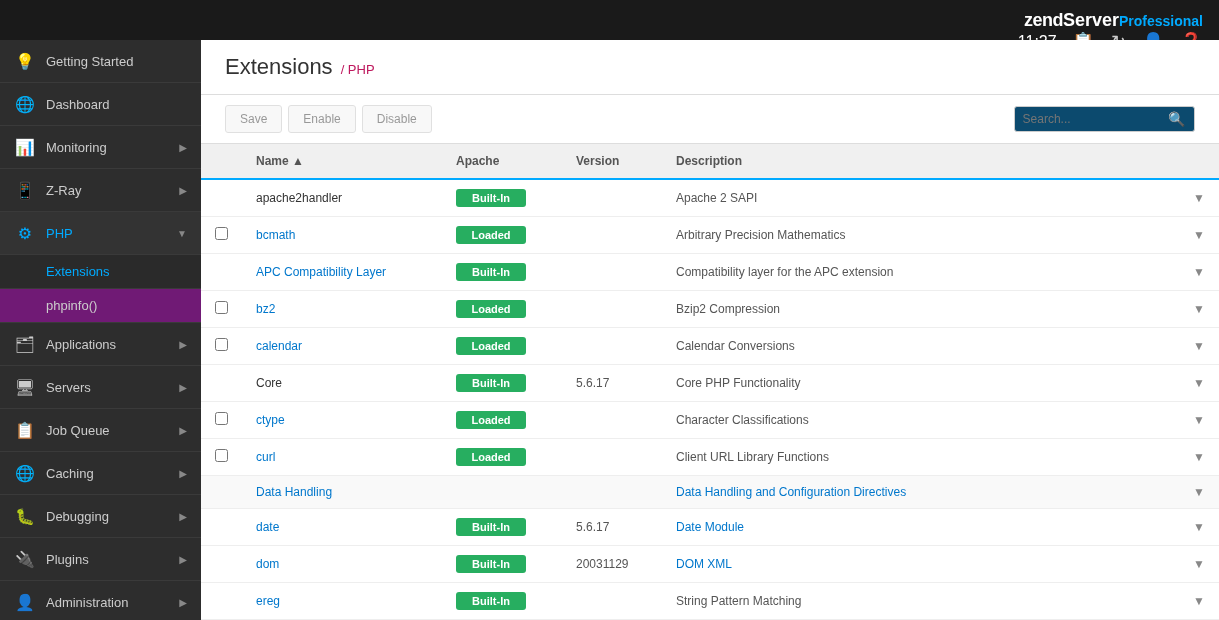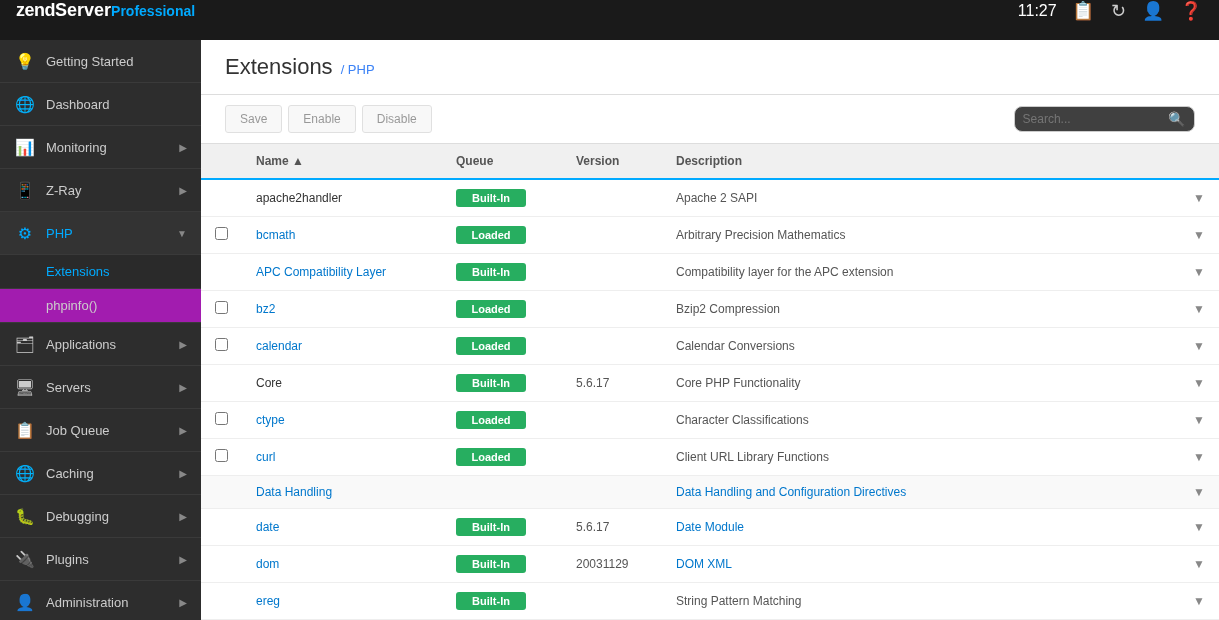--- a/index.html
+++ b/index.html
@@ -3,24 +3,25 @@
   <meta charset="utf-8">
   <style>
     * { box-sizing: border-box; margin: 0; padding: 0; }
     body { font-family: Arial, sans-serif; font-size: 13px; background: #f0f0f0; display: flex; flex-direction: column; height: 620px; overflow: hidden; }
 
     
     .topbar {
       background: #1a1a1a;
       height: 40px;
       display: flex;
-      align-items: flex-start;
+      align-items: flex-end;
       justify-content: space-between;
-      padding: 0 16px;
+      padding: 10px 16px;
       flex-shrink: 0;
+      flex-direction: column;
     }
     .topbar-logo {
       display: flex;
       align-items: center;
     }
     .logo-zend { color: #ffffff; font-size: 18px; font-weight: bold; letter-spacing: -0.5px; }
     .logo-server { color: #ffffff; font-size: 18px; font-weight: bold; }
     .logo-professional { color: #00aaff; font-size: 14px; font-weight: bold; }
     .topbar-right {
       display: flex;
@@ -68,21 +69,21 @@
       flex-shrink: 0;
     }
     .sidebar-label { flex: 1; font-size: 13px; }
     .sidebar-arrow { margin-left: auto; font-size: 10px; color: #888; }
     .sidebar-sub-item {
       display: flex;
       align-items: center;
       padding: 9px 14px 9px 46px;
       color: #cccccc;
       cursor: pointer;
-      background: #a21caf;
+      background: #701a75;
       border-bottom: 1px solid #3a3a3a;
     }
     .sidebar-sub-item.active { color: #00aaff; background: #2a2a2a; }
 
     
     .content {
       flex: 1;
       background: #f5f5f5;
       overflow: hidden;
       display: flex;
@@ -97,21 +98,21 @@
       gap: 8px;
       flex-shrink: 0;
     }
     .content-title {
       font-size: 22px;
       font-weight: normal;
       color: #333333;
     }
     .content-subtitle {
       font-size: 13px;
-      color: #3b82f6;
+      color: #be185d;
     }
 
     
     .toolbar {
       background: #ffffff;
       padding: 10px 24px;
       border-bottom: 1px solid #dddddd;
       display: flex;
       align-items: center;
       gap: 6px;
@@ -125,22 +126,22 @@
       color: #555555;
       cursor: pointer;
       border-radius: 3px;
     }
     .btn.disabled { opacity: 0.6; cursor: default; }
     .search-box {
       margin-left: auto;
       display: flex;
       align-items: center;
       border: 1px solid #cccccc;
-      background: #404040;
-      border-radius: 8px;
+      background: #0c4a6e;
+      border-radius: 3px;
       padding: 4px 8px;
       gap: 6px;
     }
     .search-input {
       border: none;
       outline: none;
       font-size: 12px;
       color: #999999;
       width: 140px;
       background: transparent;
@@ -320,21 +321,21 @@
       </div>
     </div>
     <div class="table-container">
       <table>
         <thead>
           <tr>
             <th></th>
             <th class="name-col">
               <span>Name ▲</span>
             </th>
-            <th class="status-col">Queue</th>
+            <th class="status-col">Apache</th>
             <th class="version-col">Version</th>
             <th class="desc-col">Description</th>
             <th class="action-col"></th>
           </tr>
         </thead>
         <tbody id="table-body">
         <tr>
               <td></td>
               <td class="name-cell">apache2handler</td>
               <td><span class="badge badge-builtin">Built-In</span></td>

